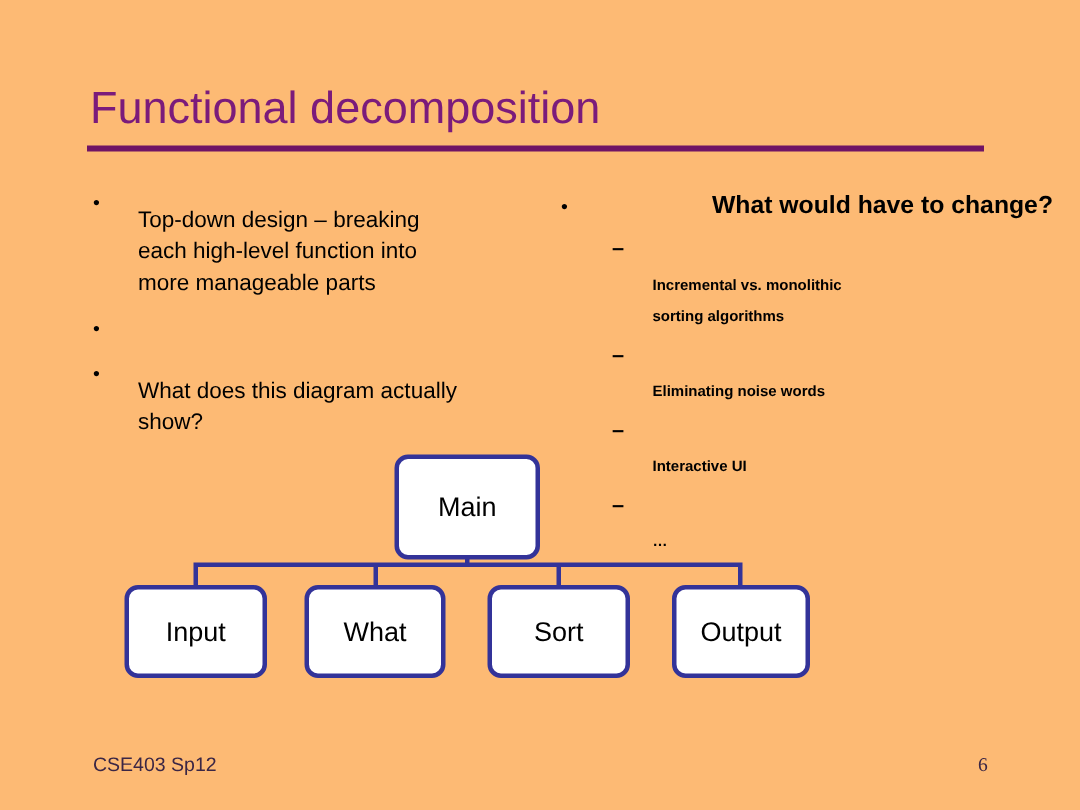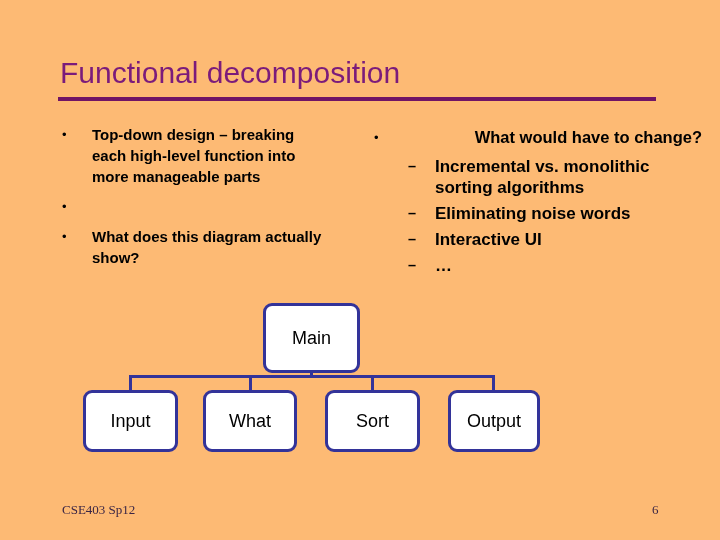--- a/index.html
+++ b/index.html
@@ -11,31 +11,31 @@
   .title{
     position:absolute;left:60px;top:56px;margin:0;
     font-size:30px;font-weight:400;color:#7B1B7B;letter-spacing:0px;
   }
   .rule{position:absolute;left:58px;top:97px;width:598px;height:4px;background:#701465;}
 
   
   .left-col{position:absolute;left:60px;top:124px;width:295px;}
   .bullet-item{display:flex;margin-bottom:9px;}
   .bullet-marker{flex:0 0 30px;font-size:13px;line-height:21px;padding-left:2px;}
-  .bullet-text{flex:1;font-size:15px;font-weight:700;line-height:21px;white-space:pre-line;}
+  .bullet-text{flex:1;font-size:15px;font-weight:400;line-height:21px;white-space:pre-line;margin-top:12px;}
 
   
   .right-col{position:absolute;left:372px;top:126px;width:330px;}
   .main-bullet{display:flex;}
   .main-bullet .bullet-marker{flex:0 0 26px;font-size:13px;line-height:23px;}
   .main-bullet-text{flex:1;font-size:16.5px;font-weight:700;line-height:23px;text-align:right;}
   .sub-list{margin-left:36px;margin-top:7px;}
   .sub-item{display:flex;margin-bottom:5px;}
   .dash-marker{flex:0 0 27px;font-size:14.5px;font-weight:700;line-height:21px;}
-  .sub-text{flex:1;font-size:17px;font-weight:700;line-height:21px;white-space:pre-line;}
+  .sub-text{flex:1;font-size:10px;font-weight:700;line-height:21px;white-space:pre-line;margin-top:24px;}
 
   
   .dbox{
     position:absolute;box-sizing:border-box;border:3px solid #333399;border-radius:9px;
     background:#ffffff;display:flex;align-items:center;justify-content:center;
     font-size:18px;font-weight:400;color:#000;
   }
   .box-main{left:263px;top:303px;width:97px;height:70px;}
   .box-input{left:83px;top:390px;width:95px;height:62px;}
   .box-shift{left:203px;top:390px;width:94px;height:62px;}
@@ -43,21 +43,21 @@
   .box-output{left:448px;top:390px;width:92px;height:62px;}
   .cline{position:absolute;background:#333399;}
   .stub{left:310px;top:364px;width:3px;height:12px;}
   .bus{left:129px;top:375px;width:366px;height:3px;}
   .drop1{left:129px;top:378px;width:3px;height:12px;}
   .drop2{left:249px;top:378px;width:3px;height:12px;}
   .drop3{left:371px;top:378px;width:3px;height:12px;}
   .drop4{left:492px;top:378px;width:3px;height:12px;}
 
   
-  .footer-left{position:absolute;left:62px;top:502px;font-family:Liberation Serif, serif;font-size:13px;color:#3B2645;text-align:center;}
+  .footer-left{position:absolute;left:62px;top:502px;font-family:Liberation Sans, sans-serif;font-size:13px;color:#3B2645;text-align:center;}
   .footer-right{position:absolute;left:652px;top:502px;font-family:"Liberation Serif","DejaVu Serif",serif;font-size:13px;color:#3B2645;}
 </style>
 </head>
 <body>
 
 <div class="slide">
 
   <h1 class="title">Functional decomposition</h1>
   <div class="rule"></div>
 

